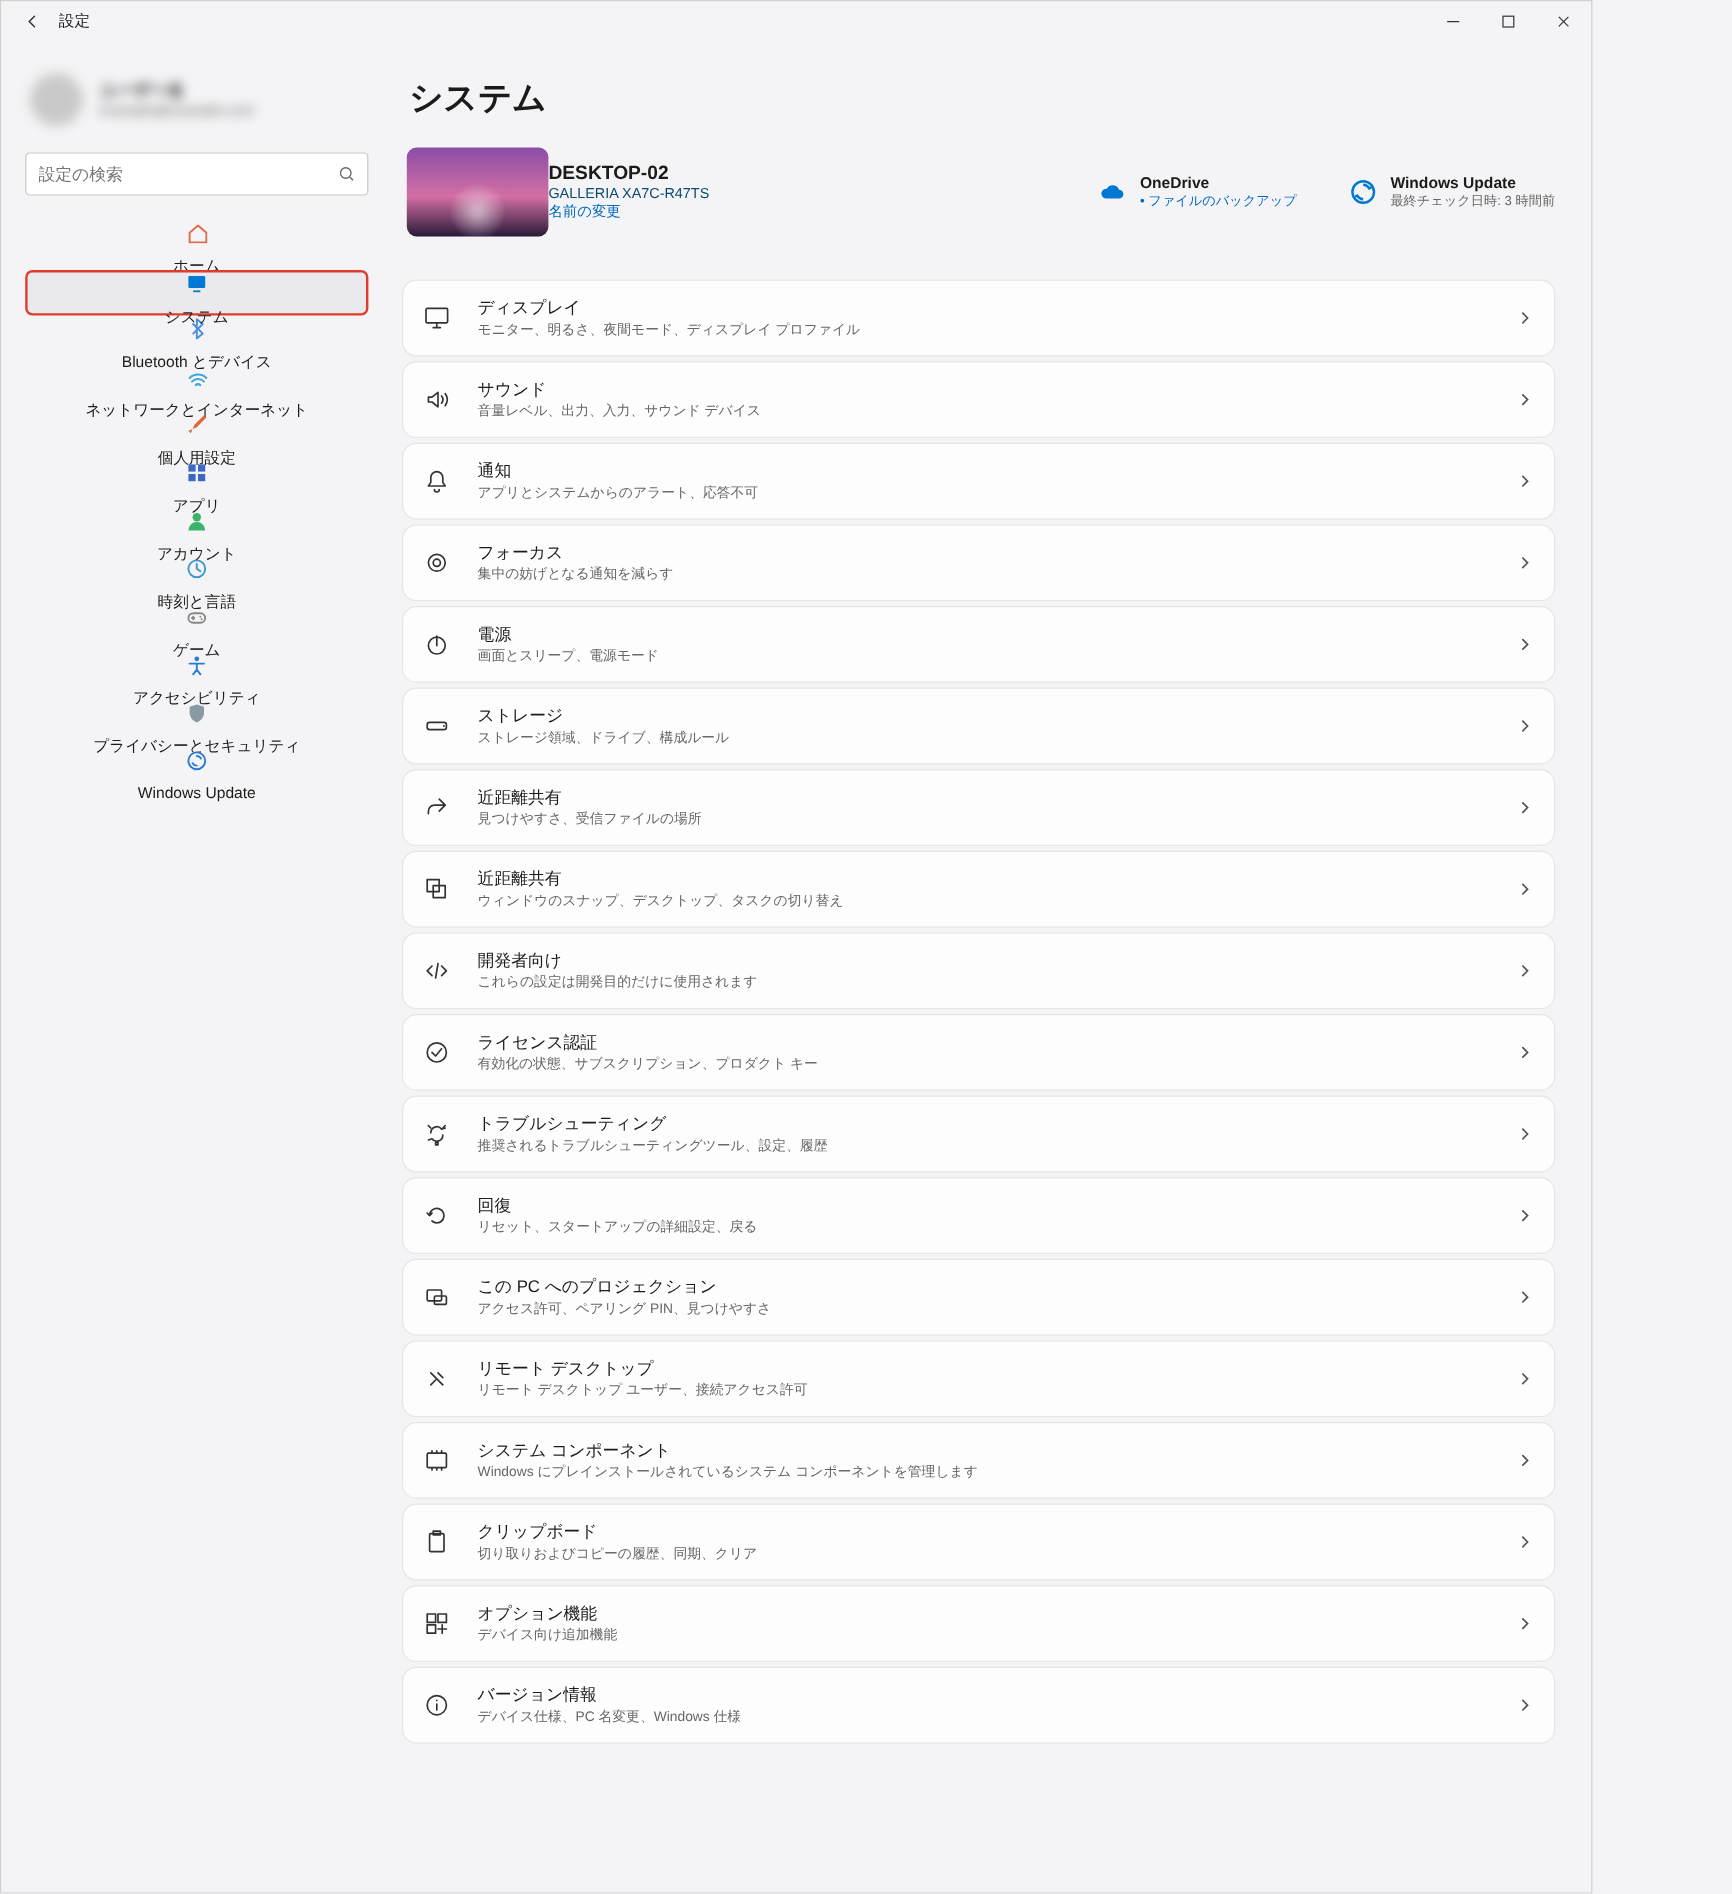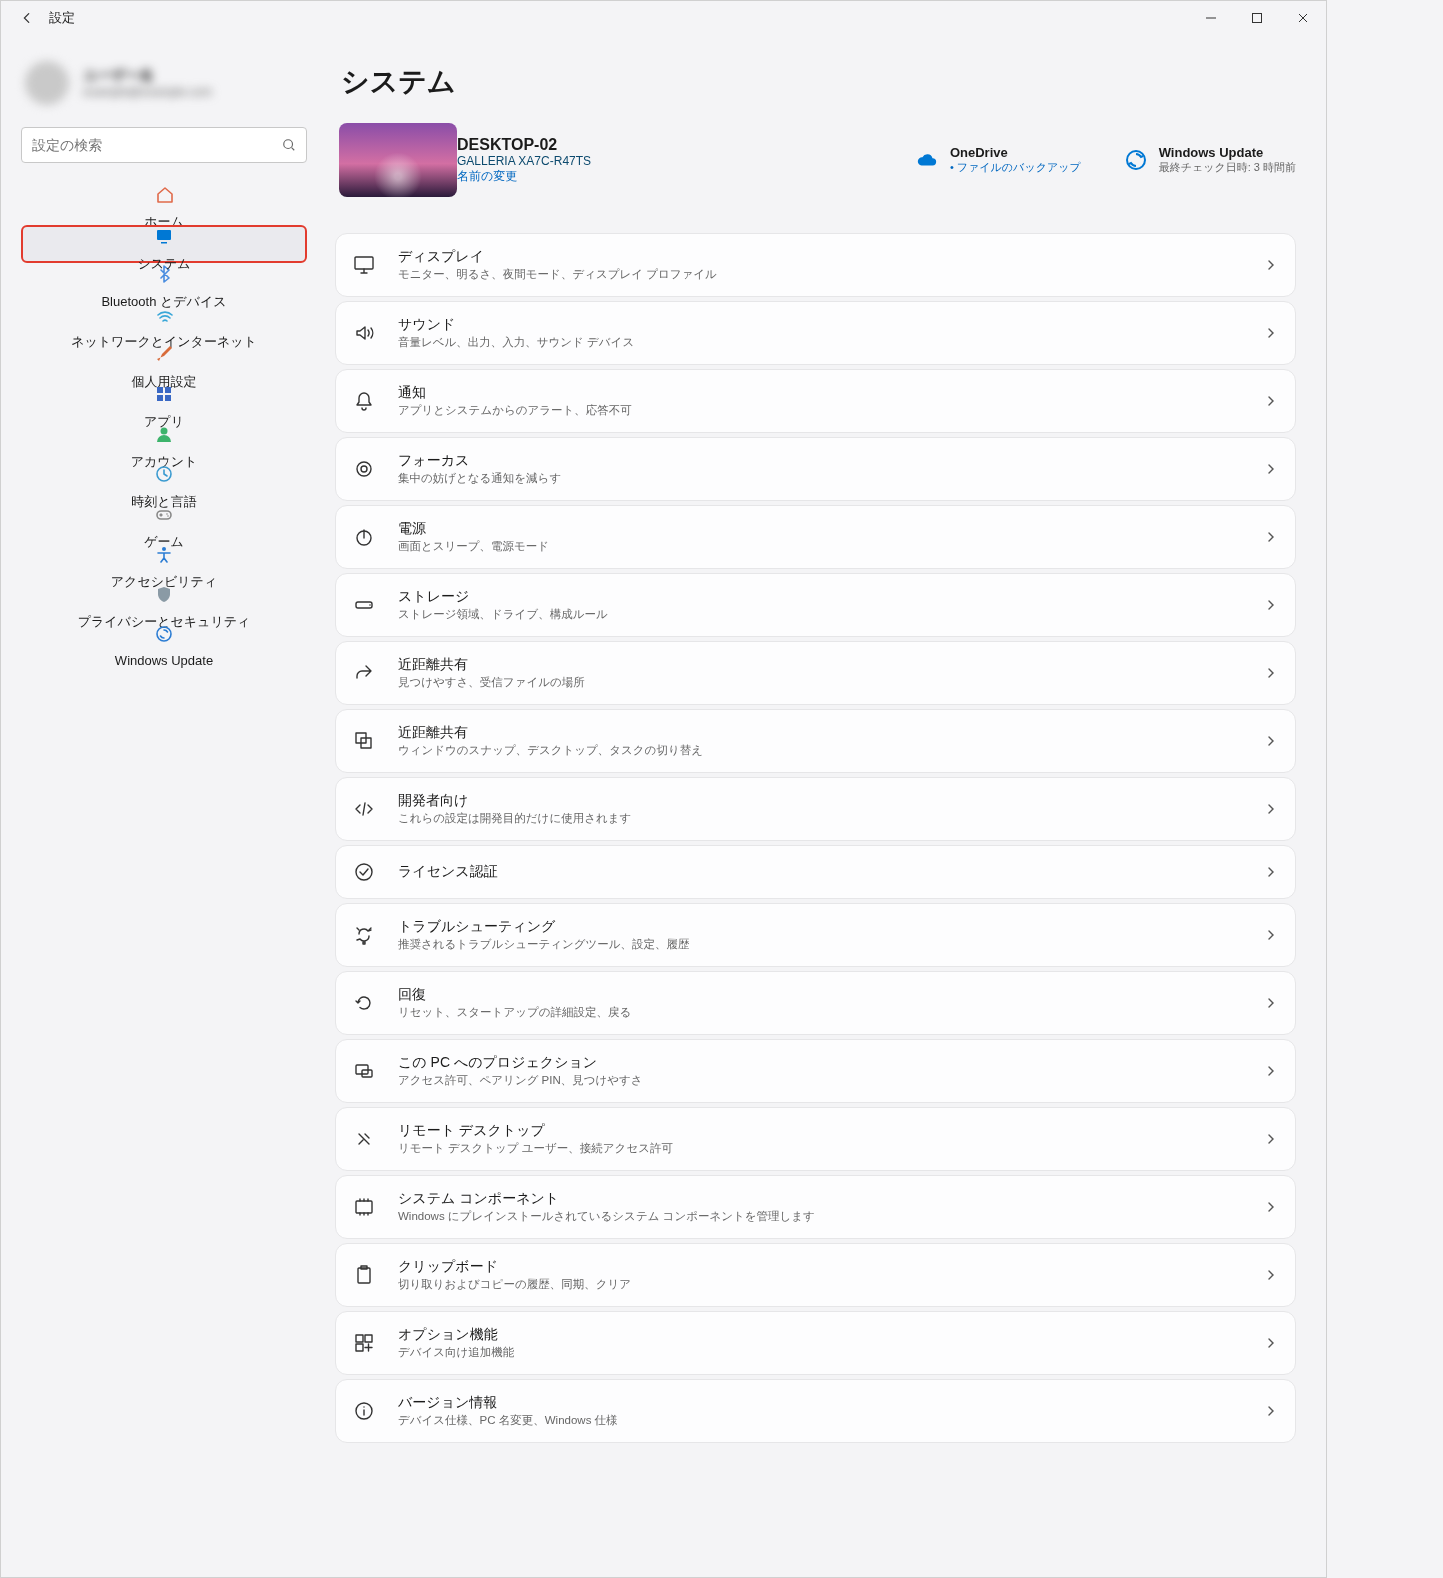--- a/index.html
+++ b/index.html
@@ -393,20 +393,21 @@
           </div>
           <div class="card">
             <div class="cicon">
               <svg width="22" height="22" viewBox="0 0 22 22">
                 <circle cx="11" cy="11" r="8" stroke="#333" stroke-width="1.4" fill="none" stroke-linecap="round" stroke-linejoin="round"></circle>
                 <path d="M7 11l3 3 5-6" stroke="#333" stroke-width="1.4" fill="none" stroke-linecap="round" stroke-linejoin="round"></path>
               </svg>
             </div>
             <div class="ctext">
               <div class="ct">ライセンス認証</div>
+              <div class="cd">有効化の状態、サブスクリプション、プロダクト キー</div>
             </div>
             <div class="chev">
               <svg width="12" height="12" viewBox="0 0 12 12">
                 <path d="M4 2l4 4-4 4" stroke="#555" stroke-width="1.4" fill="none" stroke-linecap="round"></path>
               </svg>
             </div>
           </div>
           <div class="card">
             <div class="cicon">
               <svg width="22" height="22" viewBox="0 0 22 22">

